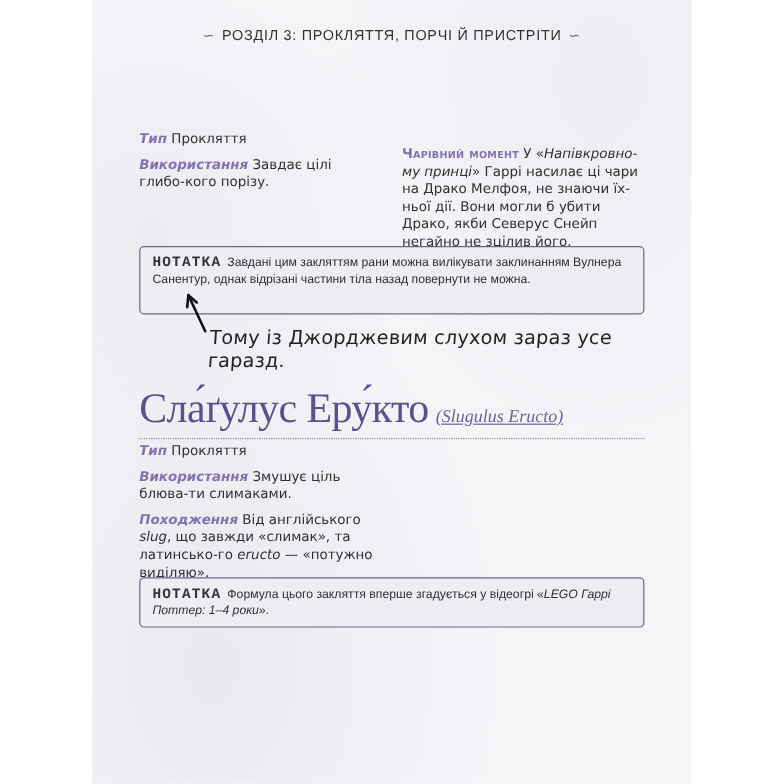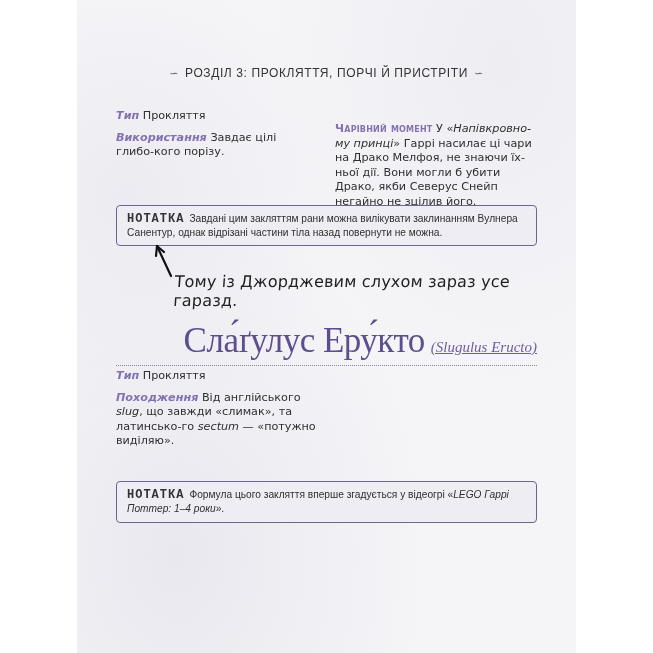--- a/index.html
+++ b/index.html
@@ -10,21 +10,21 @@
   .page {
     position: absolute; left: 77px; top: 0; width: 499px; height: 653px;
     background:
       radial-gradient(ellipse at 20% 85%, #e9e8ef 0%, rgba(233,232,239,0) 45%),
       radial-gradient(ellipse at 85% 10%, #eeedf2 0%, rgba(238,237,242,0) 40%),
       radial-gradient(ellipse at 10% 30%, #ecebf1 0%, rgba(236,235,241,0) 35%),
       #f5f5f8;
   }
   .chapter {
     position: absolute; top: 22px; left: 0; width: 100%; text-align: center;
-    font-family: "Liberation Sans", sans-serif; font-size: 12px; letter-spacing: 0.6px; color: #333; margin-top: 44px;
+    font-family: "Liberation Sans", sans-serif; font-size: 12px; letter-spacing: 0.6px; color: #333;
   }
   .chapter .orn { color: #555; font-size: 11px; margin: 0 6px; }
 
   .spell-title {
     position: absolute; left: 39px; width: 421px;
     border-bottom: 1px dotted #8a86a0;
     white-space: nowrap;
   }
   .spell-title .ua {
     font-family: "Liberation Serif", serif; font-size: 35px; color: #5d4e8e; letter-spacing: -0.5px;
@@ -75,37 +75,38 @@
 
   <div class="col" style="left:39px; top:109px; width:200px;">
     <p><span class="lbl">Тип</span> <span>Прокляття</span></p>
     <p><span class="lbl">Використання</span> <span>Завдає цілі глибо-кого порізу.</span></p>
   </div>
 
   <div class="col" style="left:258px; top:109px; width:205px;margin-top:13px;">
     <p><span class="lbl-caps">Чарівний момент</span> <span>У «</span><em>Напівкровно-му принці</em><span>» Гаррі насилає ці чари на Драко Мелфоя, не знаючи їх-ньої дії. Вони могли б убити Драко, якби Северус Снейп негайно не зцілив його.</span></p>
   </div>
 
-  <div class="note" style="top:205px; height:41px;">
+  <div class="note" style="top:205px; height:57px;">
     <span class="tag">НОТАТКА</span><span>Завдані цим закляттям рани можна вилікувати заклинанням Вулнера Санентур, однак відрізані частини тіла назад повернути не можна.</span>
   </div>
 
   <svg class="arrow" width="40" height="40" viewBox="0 0 40 40">
     <path d="M4 2 L18 32" stroke="#111" stroke-width="2.2" fill="none" stroke-linecap="round"></path>
     <path d="M4 2 L3 12 M4 2 L11 8" stroke="#111" stroke-width="2.2" fill="none" stroke-linecap="round"></path>
   </svg>
   <div class="handwrite">Тому із Джорджевим слухом зараз усе гаразд.</div>
 
-  <div class="spell-title" style="top:323px; height:42px;text-align:right;">
+  <div class="spell-title" style="top:323px; height:42px;">
     <span class="ua">Сла́ґулус Еру́кто</span><span class="lat">(Slugulus Eructo)</span>
   </div>
 
   <div class="col" style="left:39px; top:369px; width:200px;">
     <p><span class="lbl">Тип</span> <span>Прокляття</span></p>
-    <p><span class="lbl">Походження</span> <span>Від англійського</span> <em>slug</em><span>, що завжди «слимак», та латинсько-го</span> <em>sectum</em> <span>— «потужно виділяю».</span></p>
+    <p><span class="lbl">Використання</span> <span>Змушує ціль блюва-ти слимаками.</span></p>
+    <p><span class="lbl">Походження</span> <span>Від англійського</span> <em>slug</em><span>, що завжди «слимак», та латинсько-го</span> <em>eructo</em> <span>— «потужно виділяю».</span></p>
   </div>
 
 
   <div class="note" style="top:481px; height:42px;">
     <span class="tag">НОТАТКА</span><span>Формула цього закляття вперше згадується у відеогрі «</span><em>LEGO Гаррі Поттер: 1–4 роки</em><span>».</span>
   </div>
 
 </div>
 
 </body></html>

